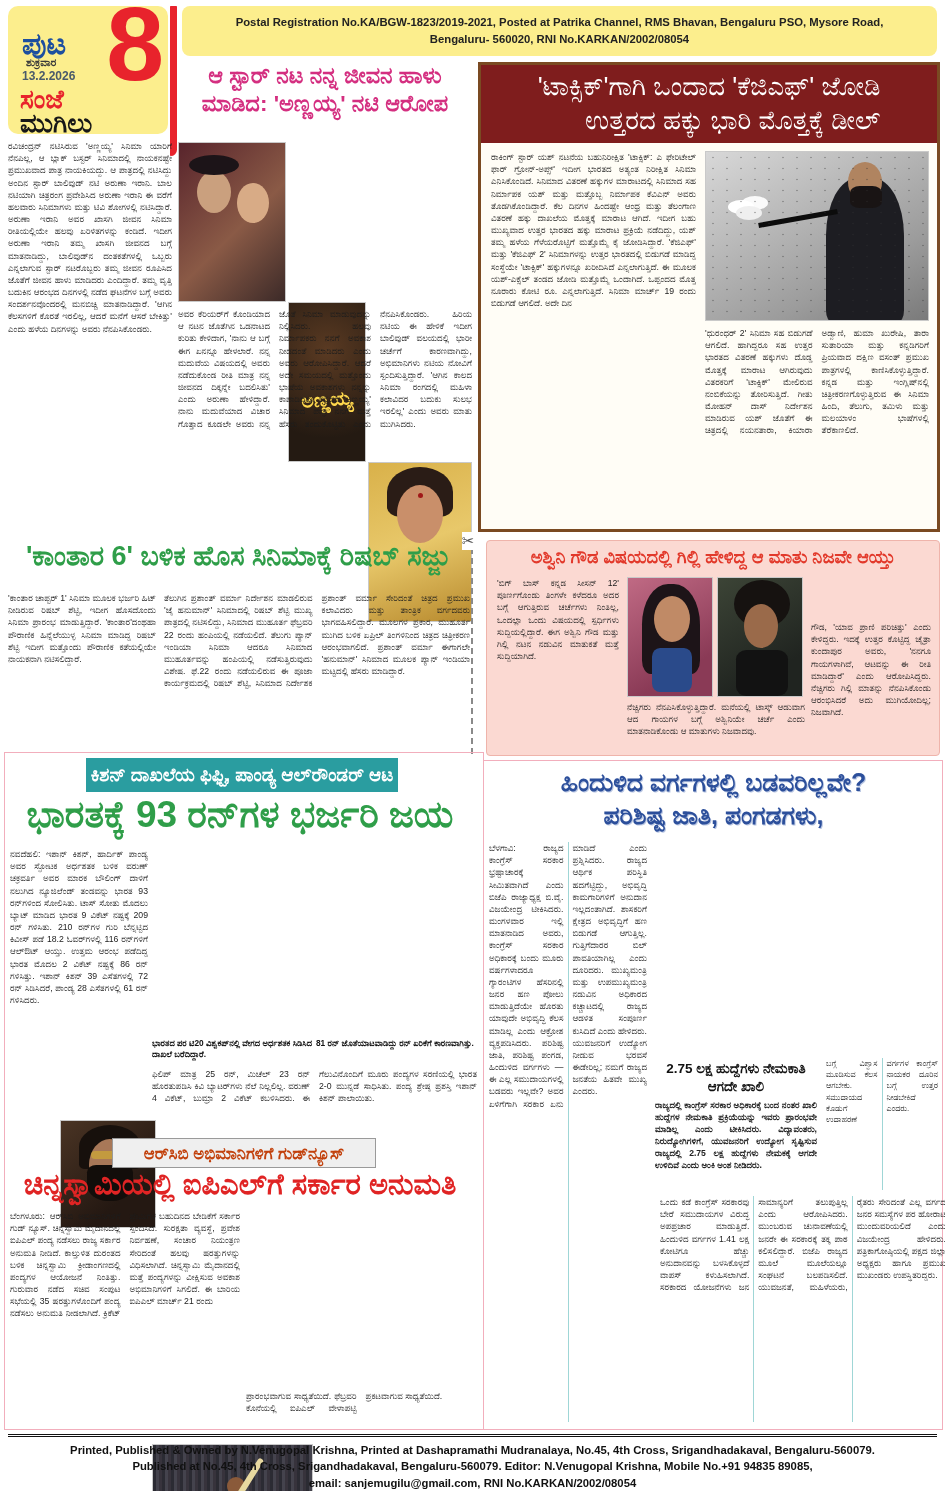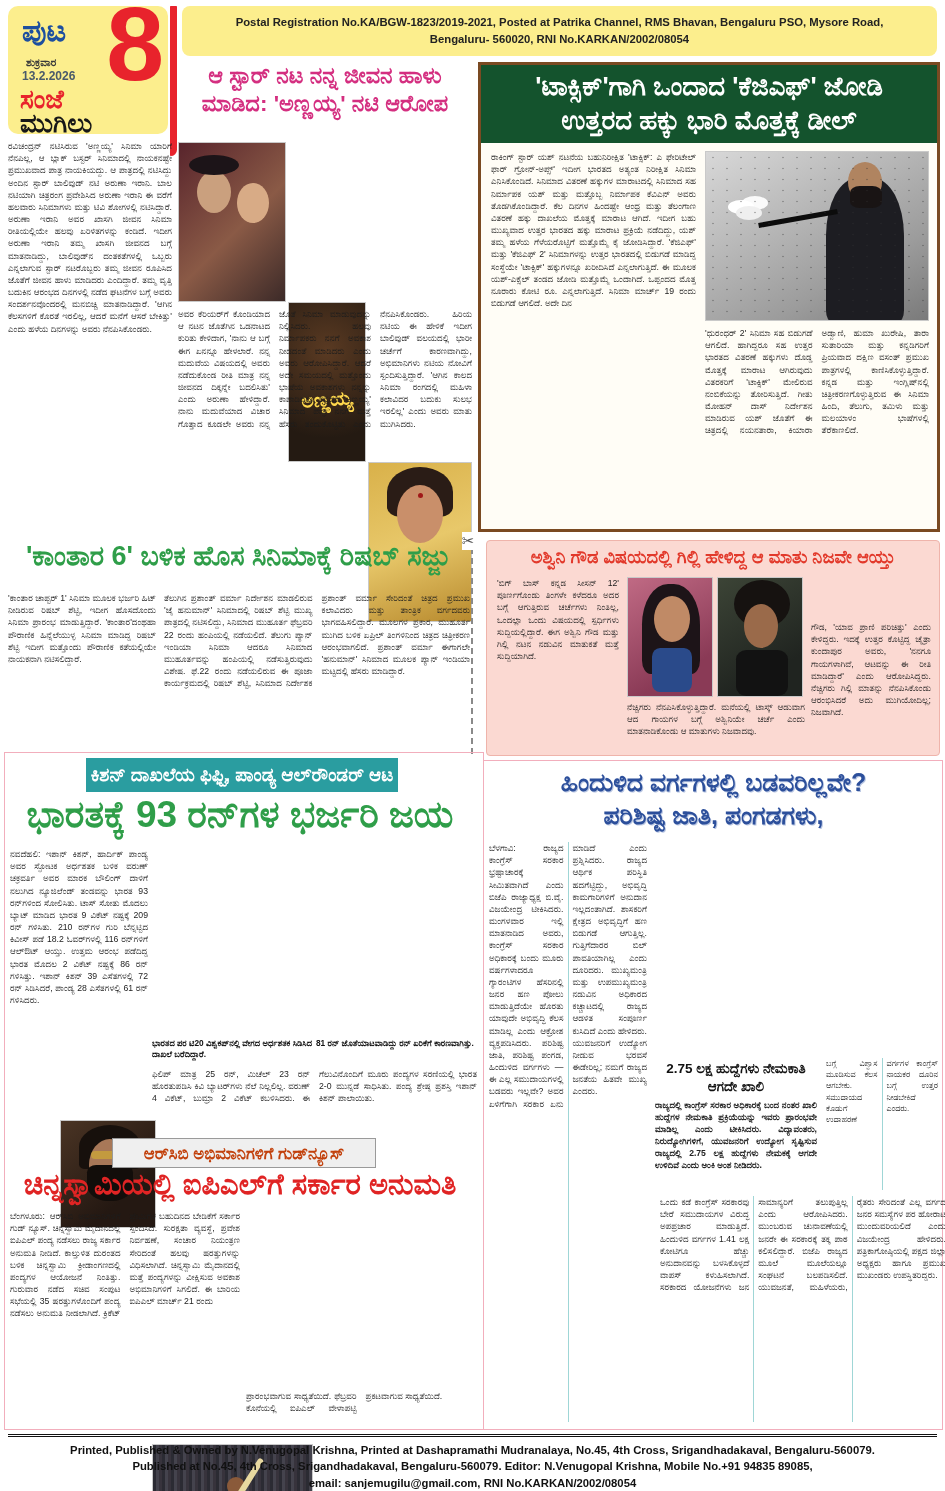--- a/index.html
+++ b/index.html
@@ -7,41 +7,41 @@
         font-family:"Liberation Sans","DejaVu Sans",sans-serif;overflow:hidden;}
   .abs{position:absolute;}
   .bodytxt{font-size:8.7px;line-height:1.4;text-align:justify;color:#1d1d1d;overflow:hidden;}
   .cols2{column-count:2;column-gap:9px;}
   .cols3{column-count:3;column-gap:9px;}
   .teal-rule{column-rule:1px solid #9fd6d6;}
   .photo{border:1px solid #c9c9c9;box-sizing:border-box;overflow:hidden;position:relative;}
   .caption{font-size:8.3px;line-height:1.3;color:#111;font-weight:bold;text-align:left;}
   
   #masthead{left:8px;top:6px;width:160px;height:128px;background:#fcee8d;border-radius:10px;}
-  #mast-page-label{left:14px;top:8px;font-size:30px;font-weight:bold;color:#1d4f9f;}
+  #mast-page-label{left:14px;top:21px;font-size:30px;font-weight:bold;color:#1d4f9f;}
   #mast-page-num{right:4px;top:-14px;font-size:104px;font-weight:bold;color:#e8232c;line-height:1;}
   #mast-day{left:18px;top:50px;font-size:10.5px;font-weight:bold;color:#3a3a3a;}
   #mast-date{left:14px;top:63px;font-size:12px;font-weight:bold;color:#4a5a6a;}
   #mast-name1{left:12px;top:78px;font-size:26px;font-weight:bold;color:#e8232c;}
   #mast-name2{left:12px;top:102px;font-size:26px;font-weight:bold;color:#171717;}
   #red-curve{left:170px;top:6px;width:7px;height:150px;background:#e8232c;border-radius:4px 4px 40px 4px;}
   
   #header-strip{left:182px;top:6px;width:755px;height:50px;background:#fcee8d;border-radius:8px;
                 display:flex;flex-direction:column;justify-content:center;}
   #header-strip div{font-size:11.3px;font-weight:bold;color:#222;text-align:center;line-height:1.5;}
   
   #annayya-headline{left:178px;top:62px;width:294px;height:76px;color:#d42f80;font-weight:bold;
                     font-size:22.5px;line-height:1.25;text-align:center;}
   .ann-ph{top:142px;height:160px;}
   #annayya-body-left{left:8px;top:140px;width:164px;height:392px;}
   #annayya-body-bottom{left:178px;top:308px;width:294px;height:224px;}
   
   #toxic-box{left:478px;top:62px;width:462px;height:470px;border:3px solid #7a4a22;background:#fffdf6;box-sizing:border-box;}
-  #toxic-headline{left:0;top:0;width:100%;height:78px;background:#14532d;color:#fff;font-weight:bold;
-                  font-size:26px;line-height:1.3;text-align:center;display:flex;align-items:center;justify-content:center;}
+  #toxic-headline{left:0;top:0;width:100%;height:78px;background:#7f1d1d;color:#fff;font-weight:normal;
+                  font-size:26px;line-height:1.3;text-align:right;display:flex;align-items:center;justify-content:center;}
   #toxic-body-left{left:10px;top:86px;width:205px;height:372px;}
   #toxic-photo{left:224px;top:86px;width:224px;height:170px;}
   #toxic-body-right{left:224px;top:262px;width:224px;height:196px;}
   
   #cut-divider{left:471px;top:538px;height:216px;border-left:2px dashed #8a8a8a;}
   #scissors{left:-11px;top:-6px;font-size:15px;color:#555;background:#fff;}
   
   #kaantara-headline{left:8px;top:538px;width:460px;height:46px;color:#2f9e49;font-weight:bold;
                      font-size:27px;text-align:center;line-height:1.4;}
   #kaantara-col1{left:8px;top:592px;width:148px;height:158px;}

